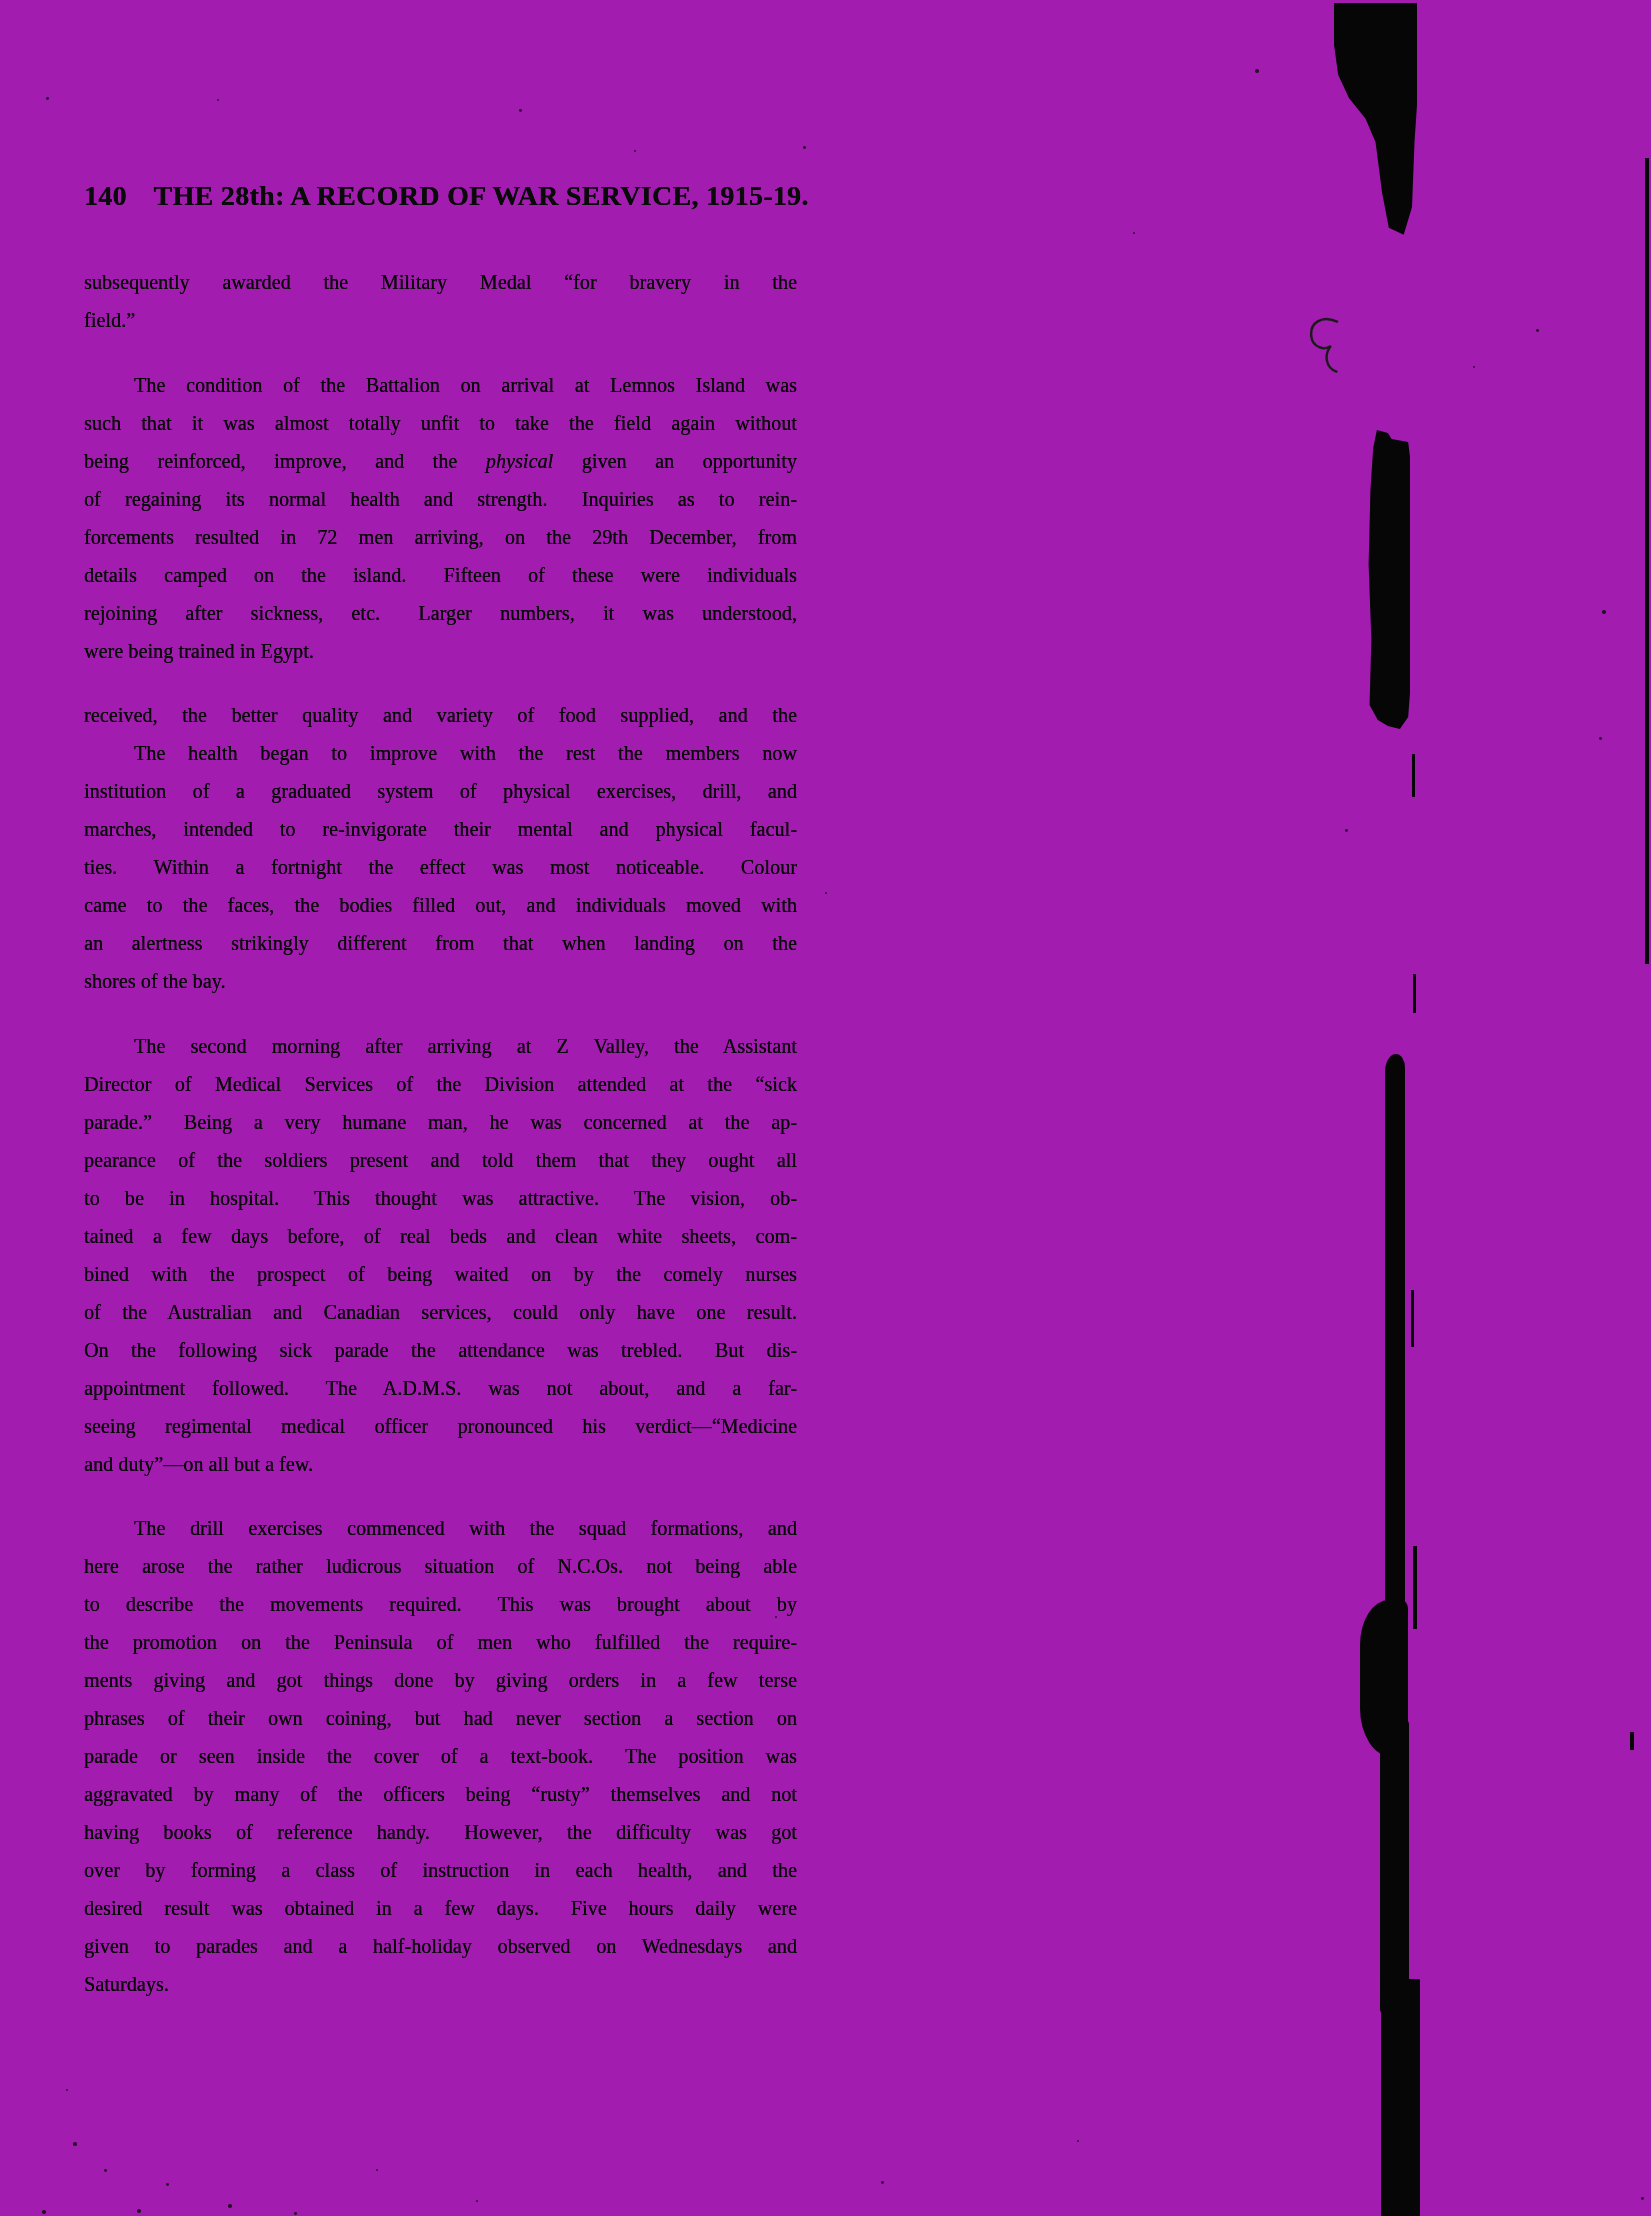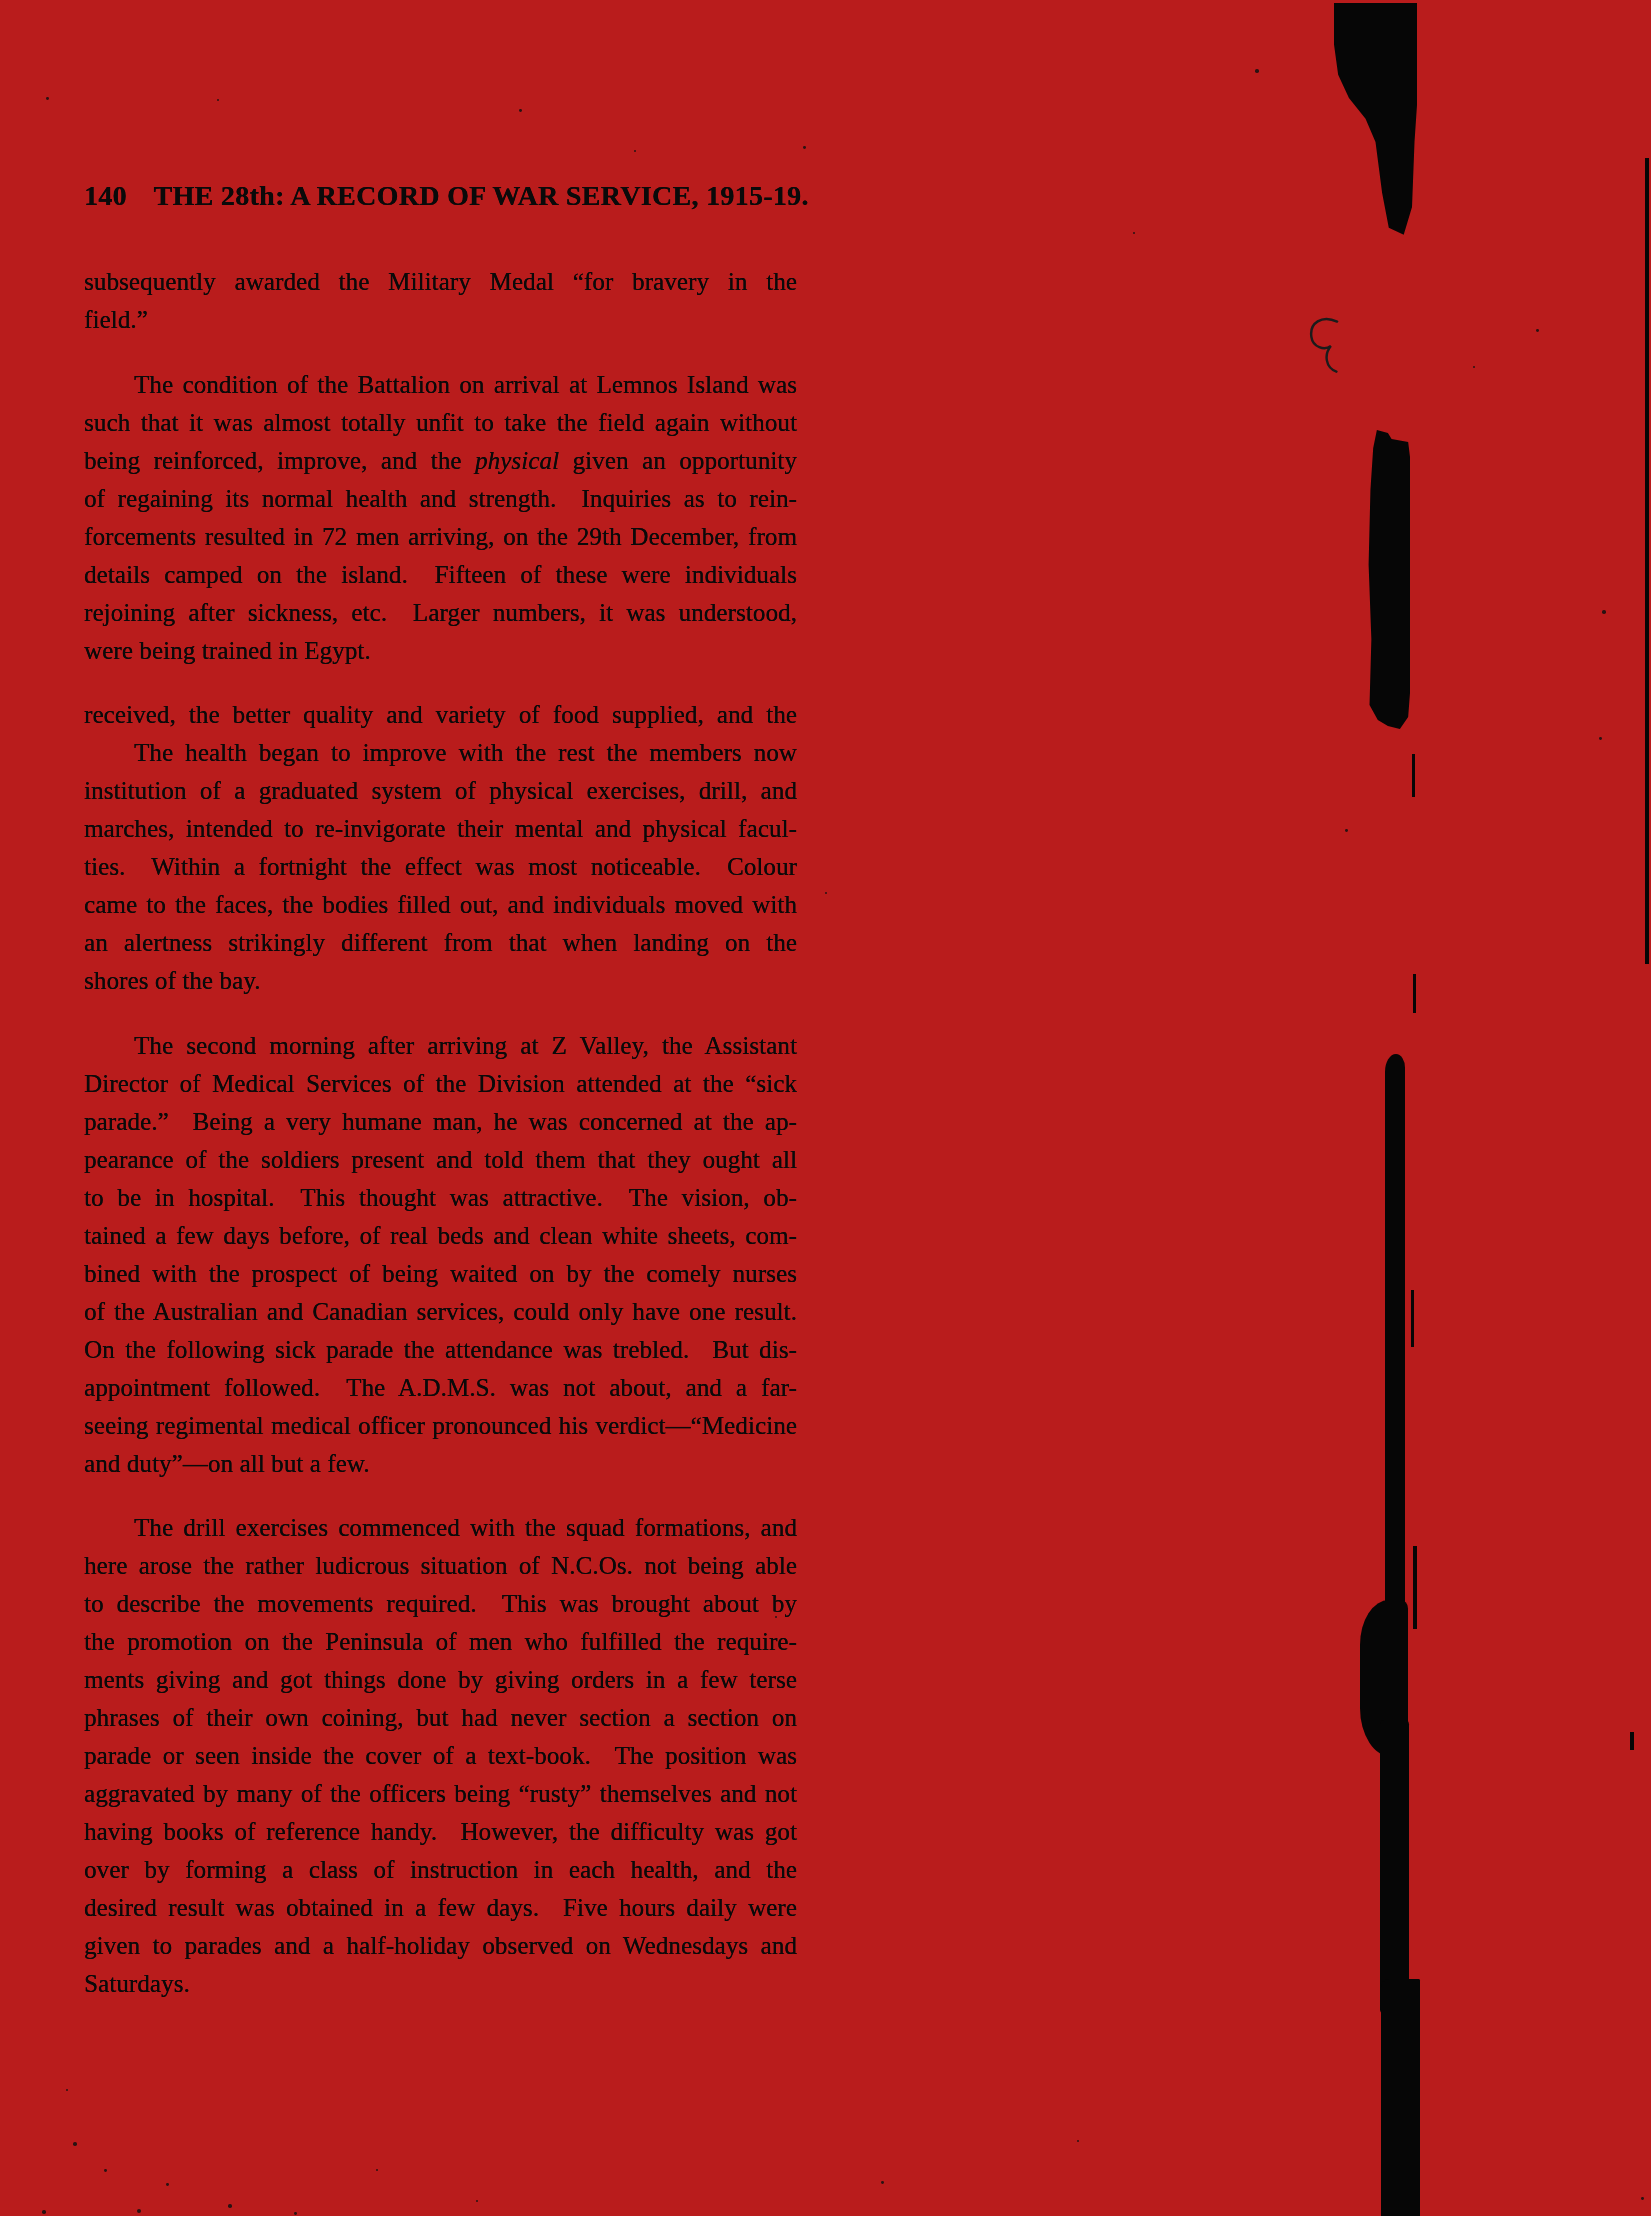--- a/index.html
+++ b/index.html
@@ -1,38 +1,38 @@
 <!DOCTYPE html>
 <html style="font-size:11.2px"><head>
 <meta charset="utf-8">
 <style>
   html,body { margin:0; padding:0; background:#ffffff; }
   .page {
     position:relative;
     width:1651px; height:2216px;
-    background:#b91c1c;
+    background:#a21caf;
     overflow:hidden;
     font-family:"Liberation Serif","DejaVu Serif",serif;
     color:#0a0a0a;
   }
 
   
   .hdr {
     position:absolute; left:84px; top:180px; width:769px;
     display:flex; align-items:baseline;
     font-weight:bold; font-size:28px; letter-spacing:0.3px;
     white-space:nowrap;
     text-shadow:0.2px 0 0 currentColor;
   }
   .hdr .pnum { margin-right:26.6px; }
 
   
   .bodycol {
     position:absolute; left:84px; top:263px; width:713px;
-    font-size:25px;
+    font-size:20px;
     text-shadow:0.2px 0 0 currentColor;
     letter-spacing:0.1px;
   }
   .para + .para { margin-top:26.6px; }
   .line {
     height:38px; line-height:38px;
     text-align:justify; text-align-last:justify;
     white-space:normal;
   }
   .line.last { text-align-last:left; }

